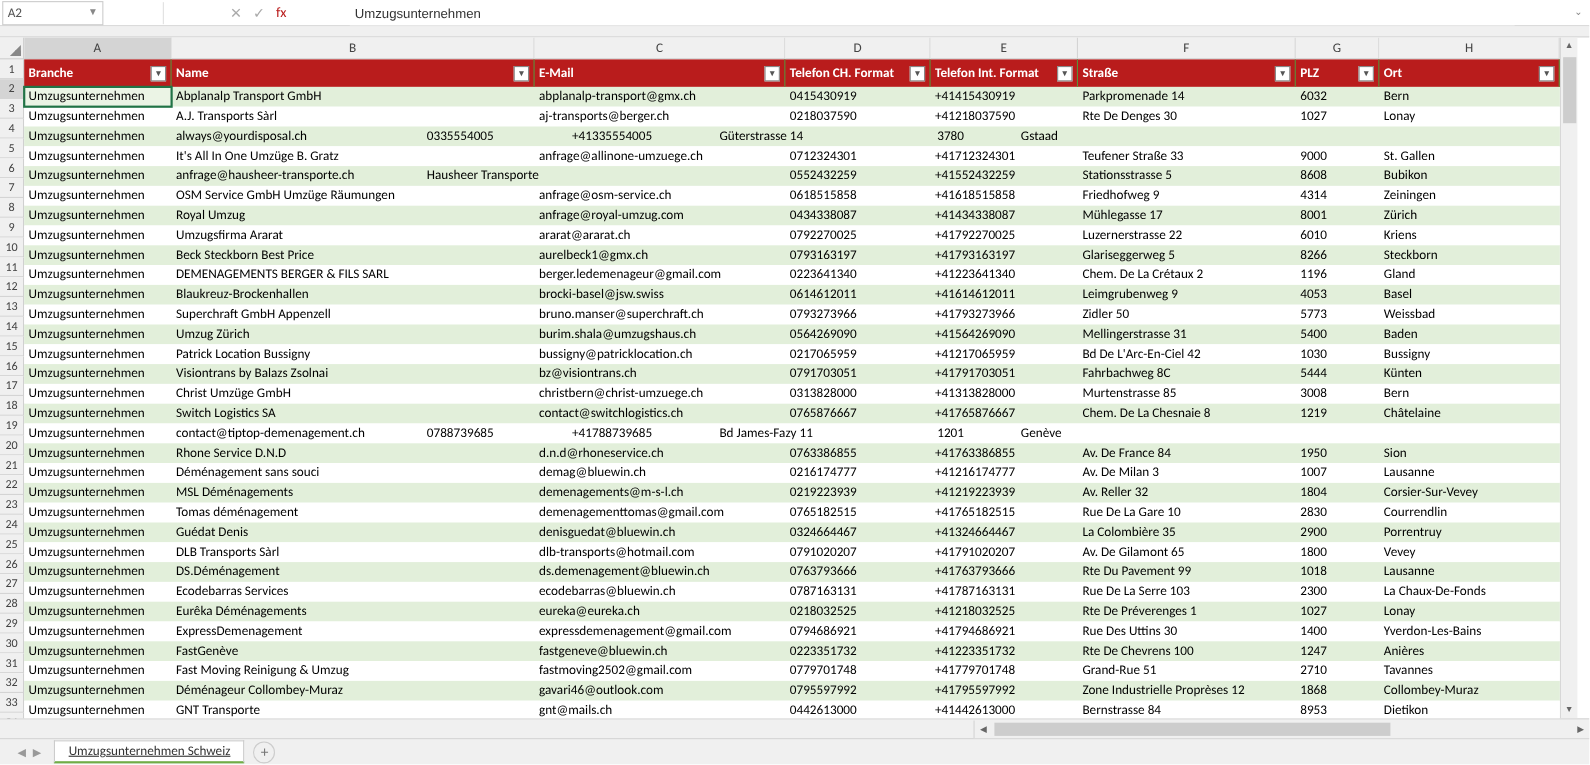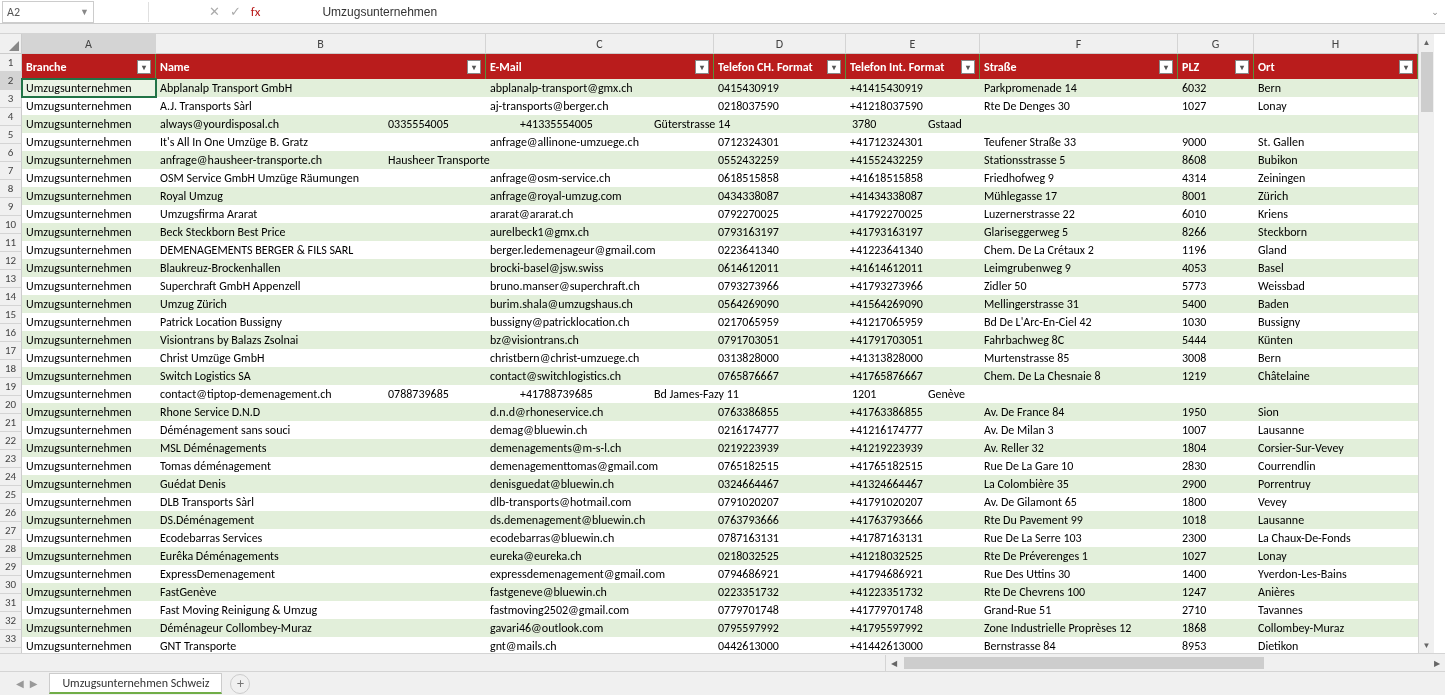--- a/index.html
+++ b/index.html
@@ -50,21 +50,21 @@
   .hscroll-thumb { width: 360px; height: 12px; background: #cdcdcd; margin-left: 2px; }
 
   .vscroll { width: 16px; background: #f0f0f0; border-left: 1px solid #d4d4d4; display:flex; flex-direction:column; align-items:center; }
   .vscroll .arrow { height: 16px; width:16px; display:flex; align-items:center; justify-content:center; font-size:8px; color:#666; cursor:pointer;}
   .vscroll .track { flex:1; position:relative; width:100%;}
   .vscroll .thumb { position:absolute; top:2px; width:12px; left:2px; height:60px; background:#cdcdcd;}
 
   .tabs-bar { height: 24px; background: #f0f0f0; border-top: 1px solid #d4d4d4; display: flex; align-items: center; padding-left: 8px; gap: 4px; }
   .tab-nav { display: flex; gap: 6px; color: #999; padding: 0 8px; font-size: 10px; }
   .tab-nav span { cursor: pointer; }
-  .sheet-tab { background: #fff; border: 1px solid #ccc; border-bottom: 2px solid #70AD47; padding: 2px 12px; font-size: 12px; color: #333; cursor: pointer; }
+  .sheet-tab { background: #fff; border: 1px solid #ccc; border-bottom: 2px solid #70AD47; padding: 2px 12px; font-size: 12px; color: #333; cursor: pointer; text-decoration: underline; }
   .add-tab { width: 20px; height: 20px; border: 1px solid #ccc; border-radius: 50%; display: flex; align-items: center; justify-content: center; color: #777; font-size: 14px; cursor: pointer; margin-left: 4px; }
 </style>
 </head>
 <body>
 
 <div class="formula-bar">
   <div class="name-box">
     <span>A2</span>
     <span class="chev">▼</span>
   </div>

